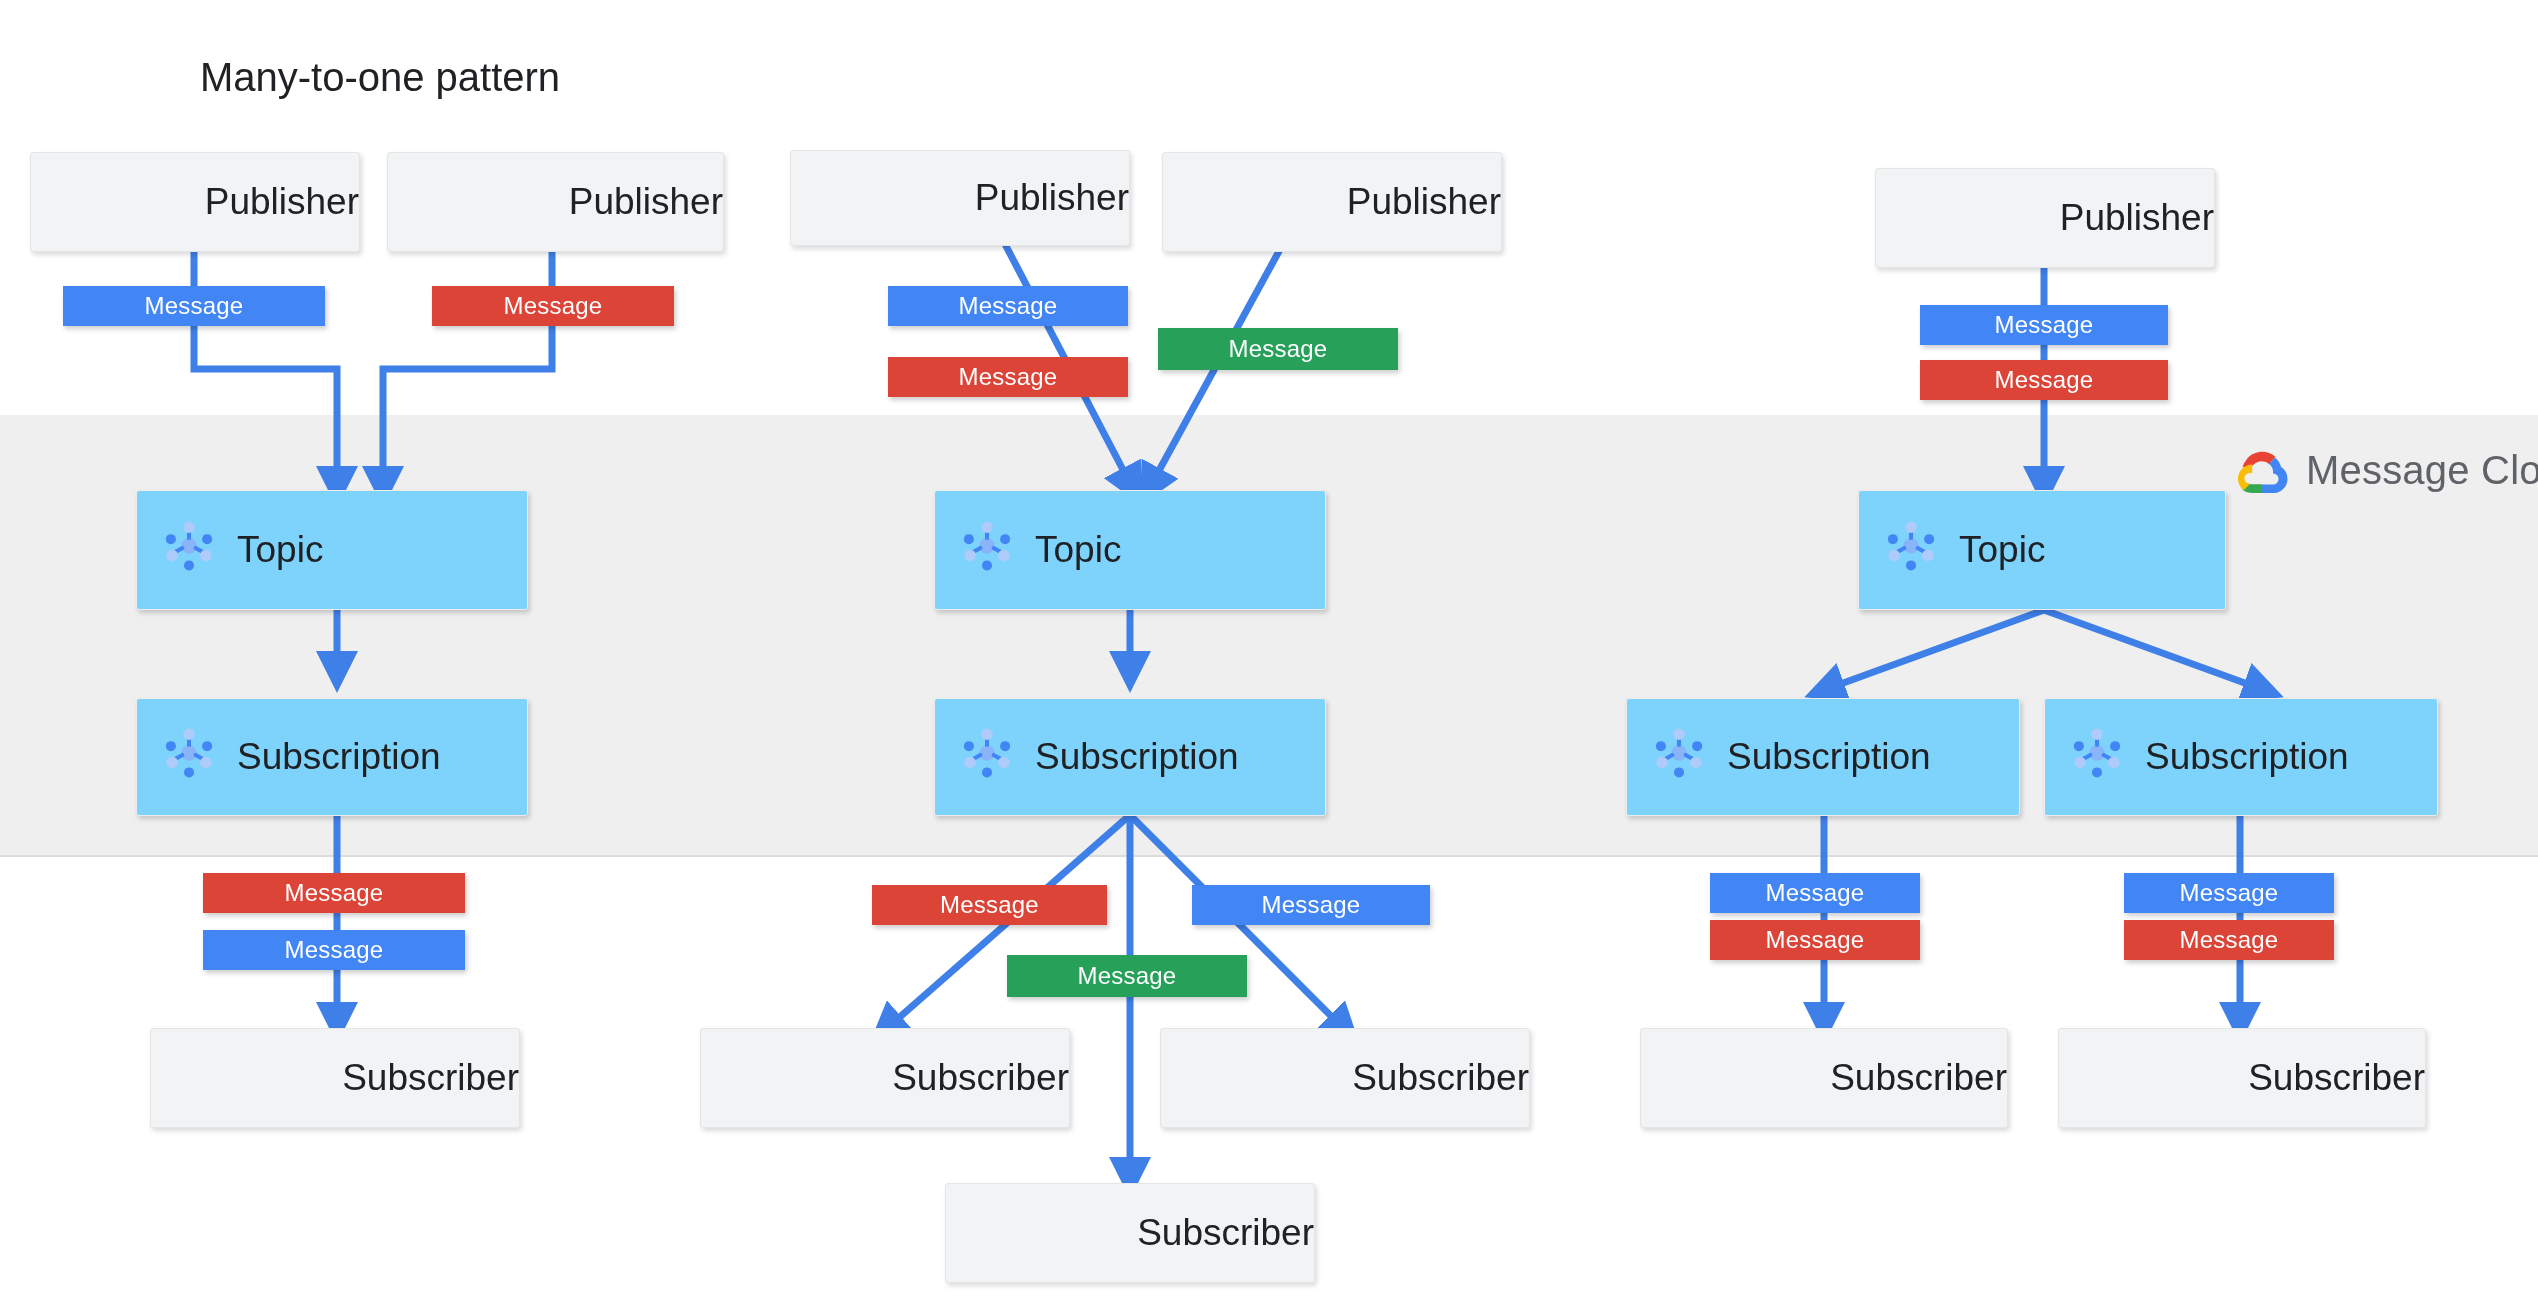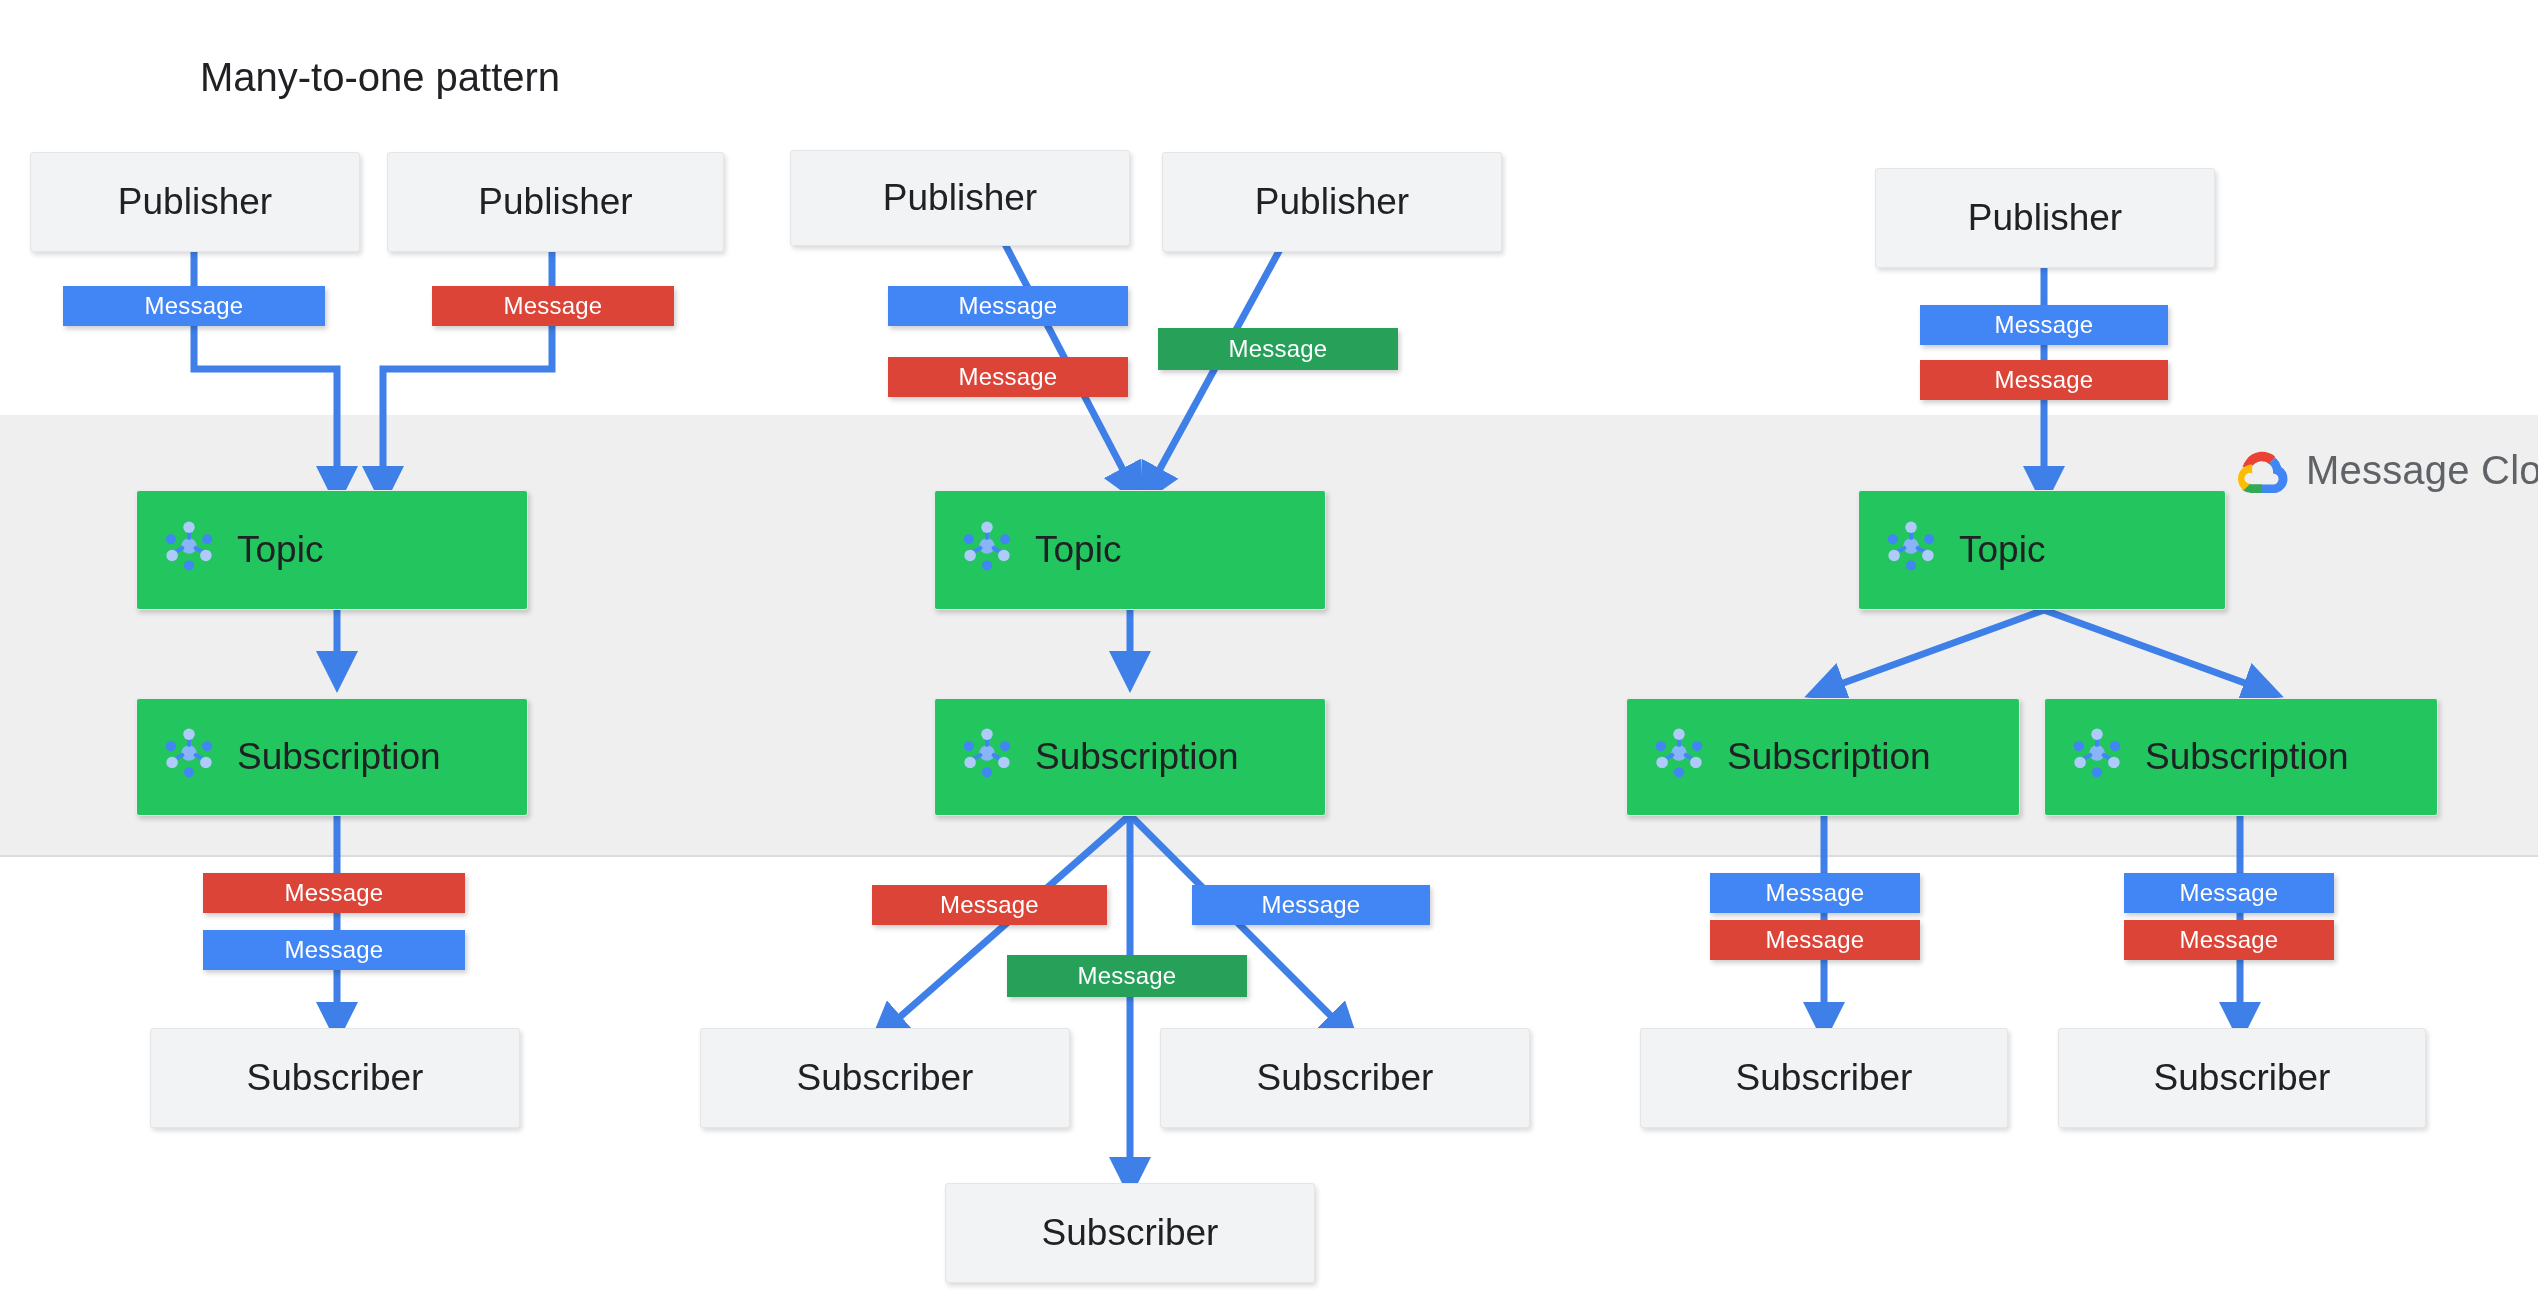--- a/index.html
+++ b/index.html
@@ -21,30 +21,30 @@
   }
   .gc-logo .gc-text .g1{color:#5F6368;}
   .gc-logo .gc-text .g2{color:#5F6368;font-weight:400;}
 
   
   #wires{position:absolute;left:0;top:0;width:2538px;height:1305px;overflow:visible;}
 
   
   .node{
     position:absolute;box-sizing:border-box;
-    display:flex;align-items:center;justify-content:center;
+    display:flex;align-items:center;justify-content:flex-end;
     border-radius:3px;
     font-size:37px;color:#202124;white-space:nowrap;
   }
   .node.grey{
     background:#F1F3F4;border:1px solid #E3E5E6;
     box-shadow:2px 3px 5px rgba(0,0,0,.14);
   }
   .node.white{
-    background:#22c55e;border:1px solid #ECECEC;
+    background:#7dd3fc;border:1px solid #ECECEC;
     box-shadow:2px 3px 5px rgba(0,0,0,.18);
     justify-content:flex-start;
   }
   .node.white .pslabel{margin-left:18px;}
   .pubsub-icon{flex:0 0 auto;margin-left:22px;}
 
   
   .msg{
     position:absolute;box-sizing:border-box;
     display:flex;align-items:center;justify-content:center;

